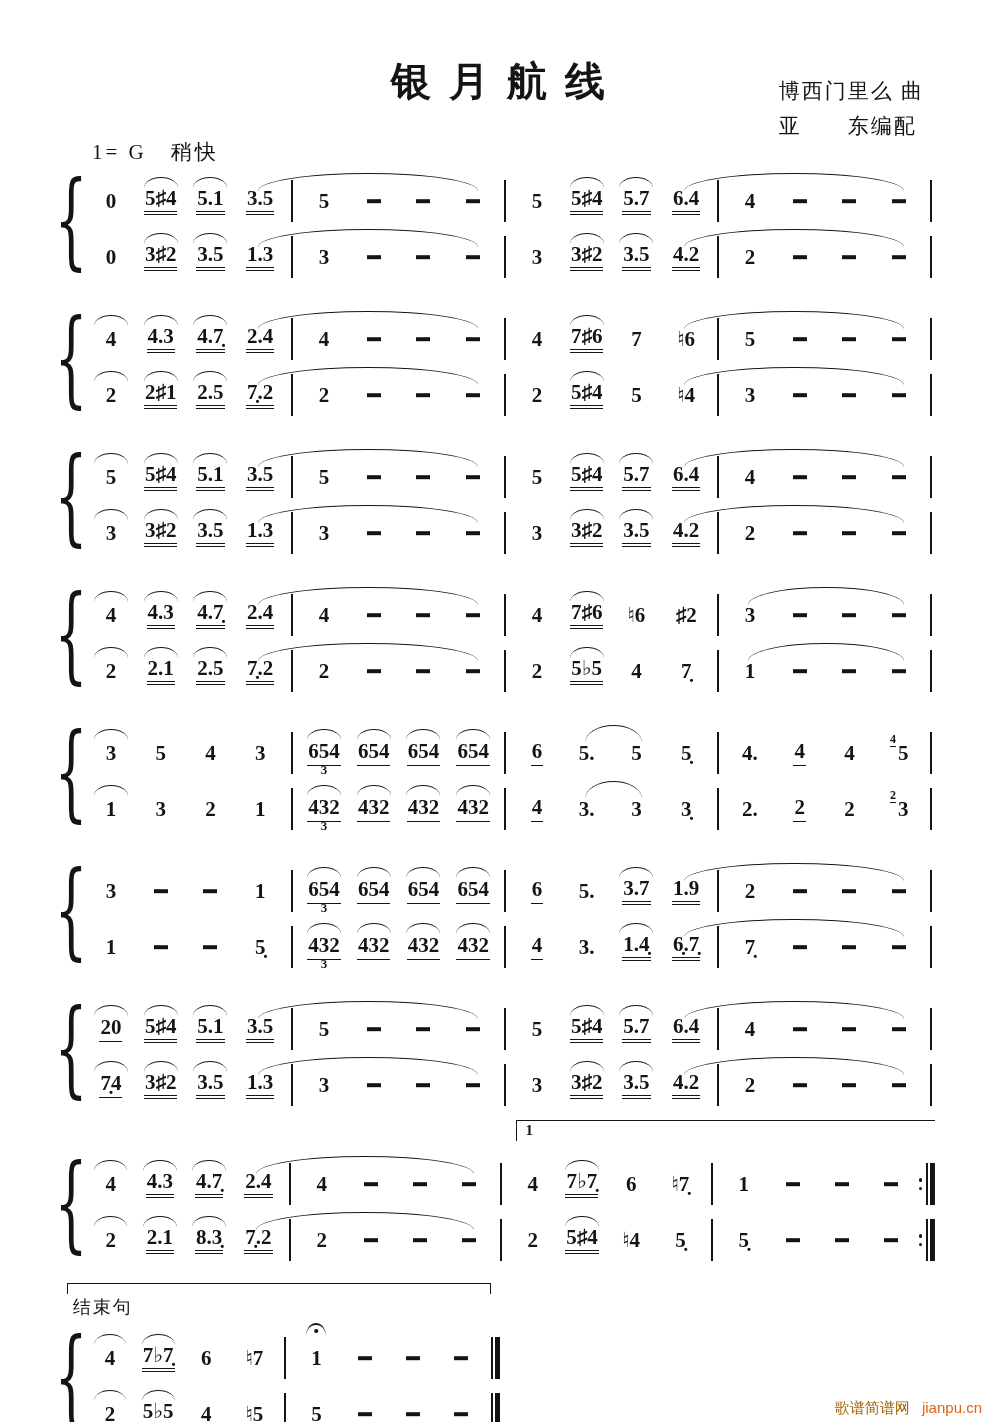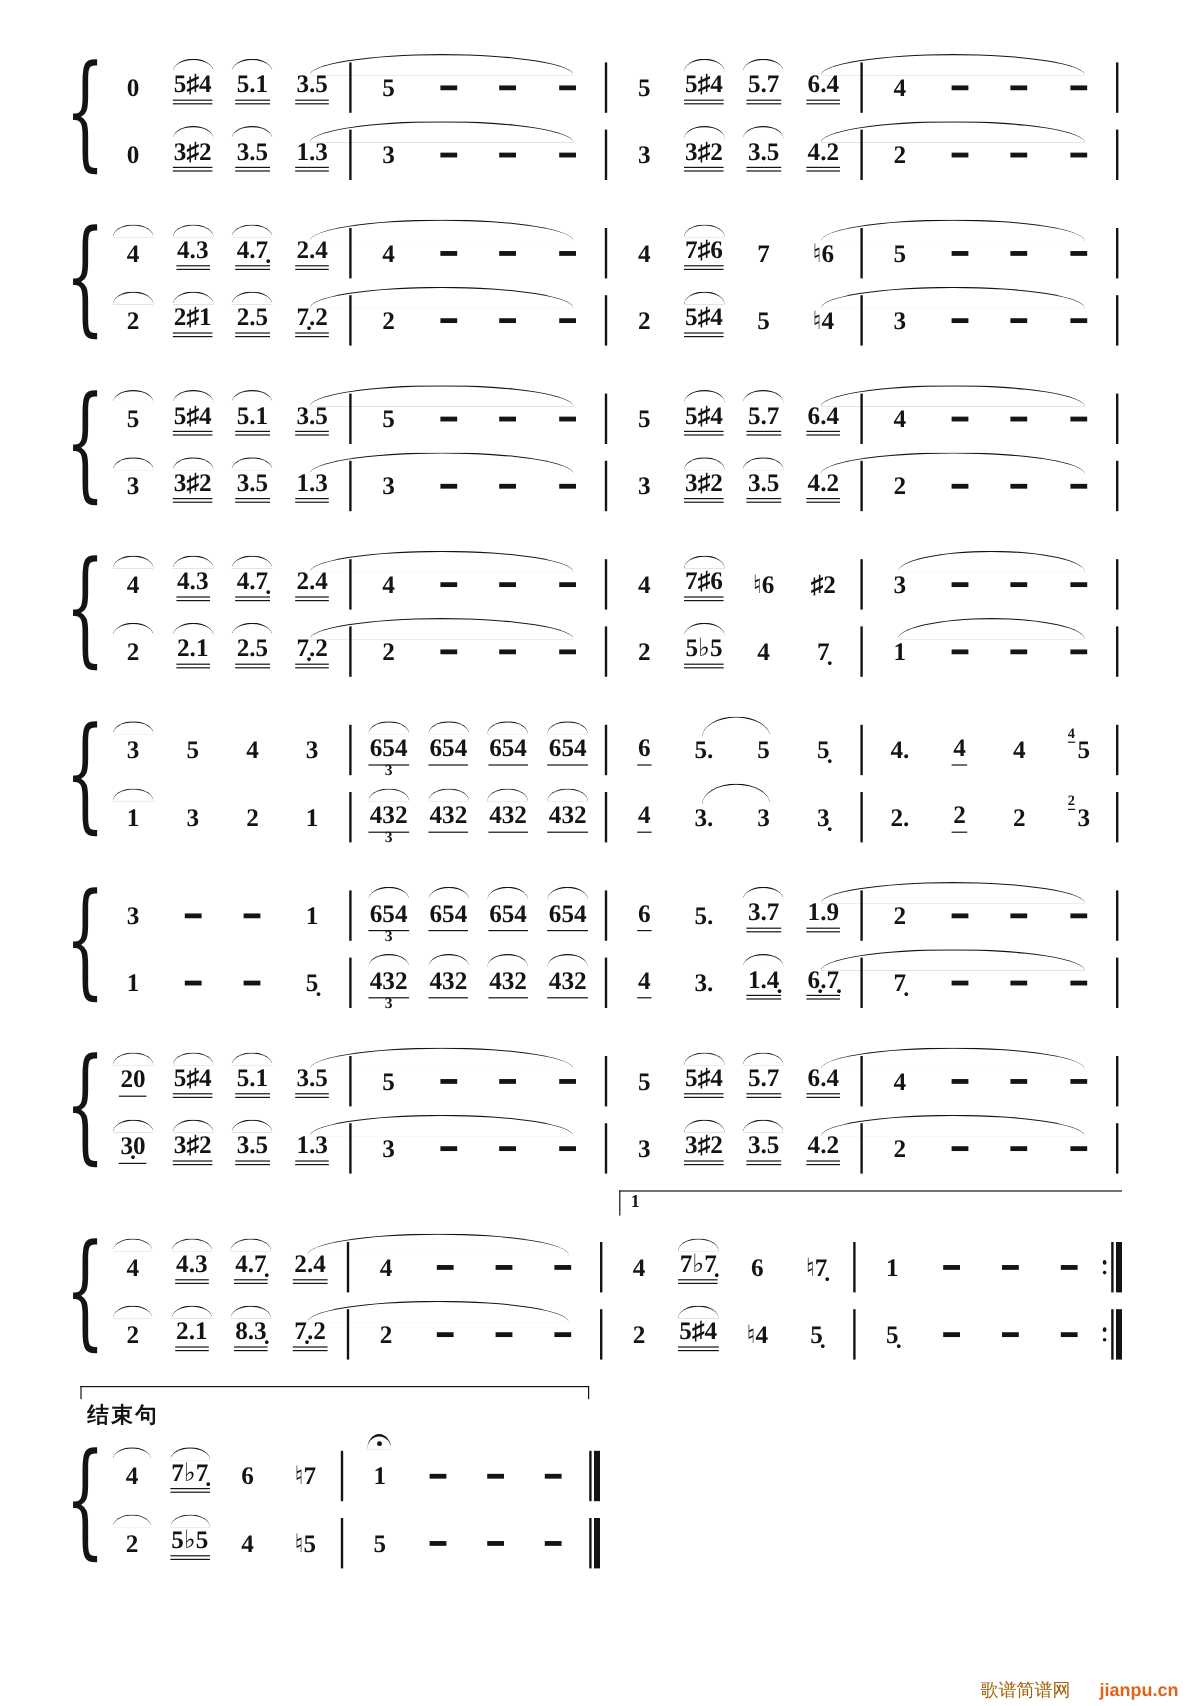--- a/index.html
+++ b/index.html
@@ -44,34 +44,42 @@
   .grace{font-size:12px;font-weight:700;border-bottom:1.6px solid #141414;
        position:relative;top:-9px;margin-right:2px;}
   .ferm{position:absolute;top:-14px;left:50%;transform:translateX(-50%);width:20px;height:11px;
        border-top:2px solid #141414;border-radius:100% 100% 0 0/200% 200% 0 0;}
   .fermdot{position:absolute;top:-8px;left:50%;transform:translateX(-50%);
        width:3.5px;height:3.5px;border-radius:50%;background:#141414;}
   
   .volta{position:relative;margin:-14px 0 10px 52%;width:47.5%;height:20px;
        border-top:1.8px solid #141414;border-left:1.8px solid #141414;}
   .volta span{position:absolute;left:9px;top:1px;font-size:15px;font-weight:700;}
-  .endwrap{margin:-6px 0 6px 1%;font-weight:bold;}
+  .endwrap{margin:-6px 0 6px 1%;}
   .endbr{width:48.5%;height:10px;border-top:1.8px solid #141414;
        border-left:1.8px solid #141414;border-right:1.8px solid #141414;}
   .endlabel{font-size:18px;letter-spacing:2px;margin:1px 0 0 6px;
        font-family:"Liberation Sans","DejaVu Sans",sans-serif;}
   .watermark{position:absolute;right:10px;bottom:4px;font-size:15px;
        font-family:"Liberation Sans","DejaVu Sans",sans-serif;}
   .wm-site{color:#a16207;}
-  .wm-domain{color:#e0631c;font-weight:700;margin-left:20px;}
+  .wm-domain{color:#e0631c;font-weight:400;margin-left:8px;}
 </style>
 </head>
 <body>
 
 <div class="page">
+  <div class="header">
+    <h1 class="title">银月航线</h1>
+    <div class="byline">
+      <div>博西门里么 曲</div>
+      <div>亚　　东编配</div>
+    </div>
+    <div class="keyline">1= G　稍快</div>
+  </div>
 
   <div id="score">
       <div class="system">
         <div class="brace">{</div>
         <div class="lines">
           <div class="line" style="grid-template-columns: 1fr 1fr 1fr 1fr 14px 1fr 1fr 1fr 1fr 14px 1fr 1fr 1fr 1fr 14px 1fr 1fr 1fr 1fr 14px;">
             <div class="cell">
               <span class="txt">0</span>
             </div>
             <div class="cell">
@@ -986,21 +994,21 @@
               <span class="txt">-</span>
             </div>
             <div class="cell">
               <span class="bar"></span>
             </div>
             <div class="slur" style="left: 171.5px; width: 220.5px;"></div>
             <div class="slur" style="left: 597.5px; width: 220.5px;"></div>
           </div>
           <div class="line" style="grid-template-columns: 1fr 1fr 1fr 1fr 14px 1fr 1fr 1fr 1fr 14px 1fr 1fr 1fr 1fr 14px 1fr 1fr 1fr 1fr 14px;">
             <div class="cell">
-              <span class="txt u1">3̣0</span>
+              <span class="txt u1">7̣4</span>
               <span class="arc"></span>
             </div>
             <div class="cell">
               <span class="txt u2">3♯2</span>
               <span class="arc"></span>
             </div>
             <div class="cell">
               <span class="txt u2">3.5</span>
               <span class="arc"></span>
             </div>

